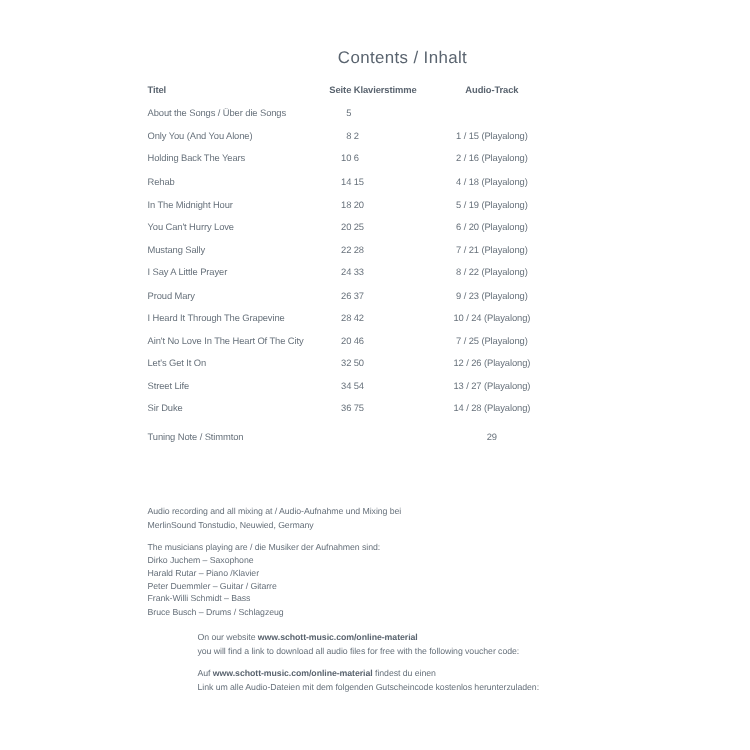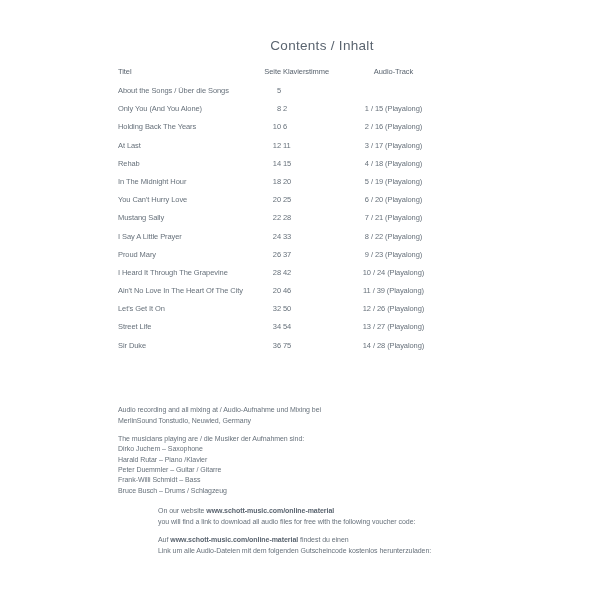--- a/index.html
+++ b/index.html
@@ -16,21 +16,21 @@
   .page{position:relative;width:504px;height:600px;color:var(--text);overflow:hidden;}
 
   .title{
     position:absolute;top:38px;left:322px;transform:translateX(-50%);
     font-size:13.5px;letter-spacing:.3px;color:var(--heading);white-space:nowrap;
   }
 
   
   .toc{position:absolute;left:118px;top:67px;width:323px;font-size:7.5px;letter-spacing:-.08px;}
   .trow{position:relative;height:18.2px;}
-  .thead{height:19px;font-weight:400;color:var(--heading);}
+  .thead{height:19px;font-weight:700;color:var(--heading);}
   .trow.gap-before{margin-top:4.6px;}
   .c-titel{position:absolute;left:0;top:0;white-space:nowrap;}
   .c-seite{position:absolute;top:0;right:160px;width:60px;text-align:right;}
   .c-klavier{position:absolute;top:0;right:98px;width:60px;text-align:left;}
   .c-audio{position:absolute;top:0;right:0;width:95px;text-align:center;white-space:nowrap;}
 
   
   .smalltext{font-size:7px;letter-spacing:-.05px;white-space:nowrap;}
   .studio{position:absolute;left:118px;top:404px;line-height:11px;}
   .musicians{position:absolute;left:118px;top:434px;line-height:10.35px;}
@@ -67,26 +67,20 @@
       <span class="c-audio">1 / 15 (Playalong)</span>
     </div>
 
     <div class="trow">
       <span class="c-titel">Holding Back The Years</span>
       <span class="c-seite">10</span>
       <span class="c-klavier">6</span>
       <span class="c-audio">2 / 16 (Playalong)</span>
     </div>
 
-    <div class="trow">
-      <span class="c-titel">At Last</span>
-      <span class="c-seite">12</span>
-      <span class="c-klavier">11</span>
-      <span class="c-audio">3 / 17 (Playalong)</span>
-    </div>
 
     <div class="trow">
       <span class="c-titel">Rehab</span>
       <span class="c-seite">14</span>
       <span class="c-klavier">15</span>
       <span class="c-audio">4 / 18 (Playalong)</span>
     </div>
 
     <div class="trow">
       <span class="c-titel">In The Midnight Hour</span>
@@ -127,21 +121,21 @@
       <span class="c-titel">I Heard It Through The Grapevine</span>
       <span class="c-seite">28</span>
       <span class="c-klavier">42</span>
       <span class="c-audio">10 / 24 (Playalong)</span>
     </div>
 
     <div class="trow">
       <span class="c-titel">Ain't No Love In The Heart Of The City</span>
       <span class="c-seite">20</span>
       <span class="c-klavier">46</span>
-      <span class="c-audio">11 / 39 (Playalong)</span>
+      <span class="c-audio">7 / 25 (Playalong)</span>
     </div>
 
     <div class="trow">
       <span class="c-titel">Let's Get It On</span>
       <span class="c-seite">32</span>
       <span class="c-klavier">50</span>
       <span class="c-audio">12 / 26 (Playalong)</span>
     </div>
 
     <div class="trow">
@@ -152,20 +146,26 @@
     </div>
 
     <div class="trow">
       <span class="c-titel">Sir Duke</span>
       <span class="c-seite">36</span>
       <span class="c-klavier">75</span>
       <span class="c-audio">14 / 28 (Playalong)</span>
     </div>
 
 
+    <div class="trow gap-before">
+      <span class="c-titel">Tuning Note / Stimmton</span>
+      <span class="c-seite"></span>
+      <span class="c-klavier"></span>
+      <span class="c-audio">29</span>
+    </div>
   </div>
   </div>
 
   <div class="studio smalltext">
     <div>Audio recording and all mixing at / Audio-Aufnahme und Mixing bei</div>
     <div>MerlinSound Tonstudio, Neuwied, Germany</div>
   </div>
 
   <div class="musicians smalltext">
     <div>The musicians playing are / die Musiker der Aufnahmen sind:</div>

